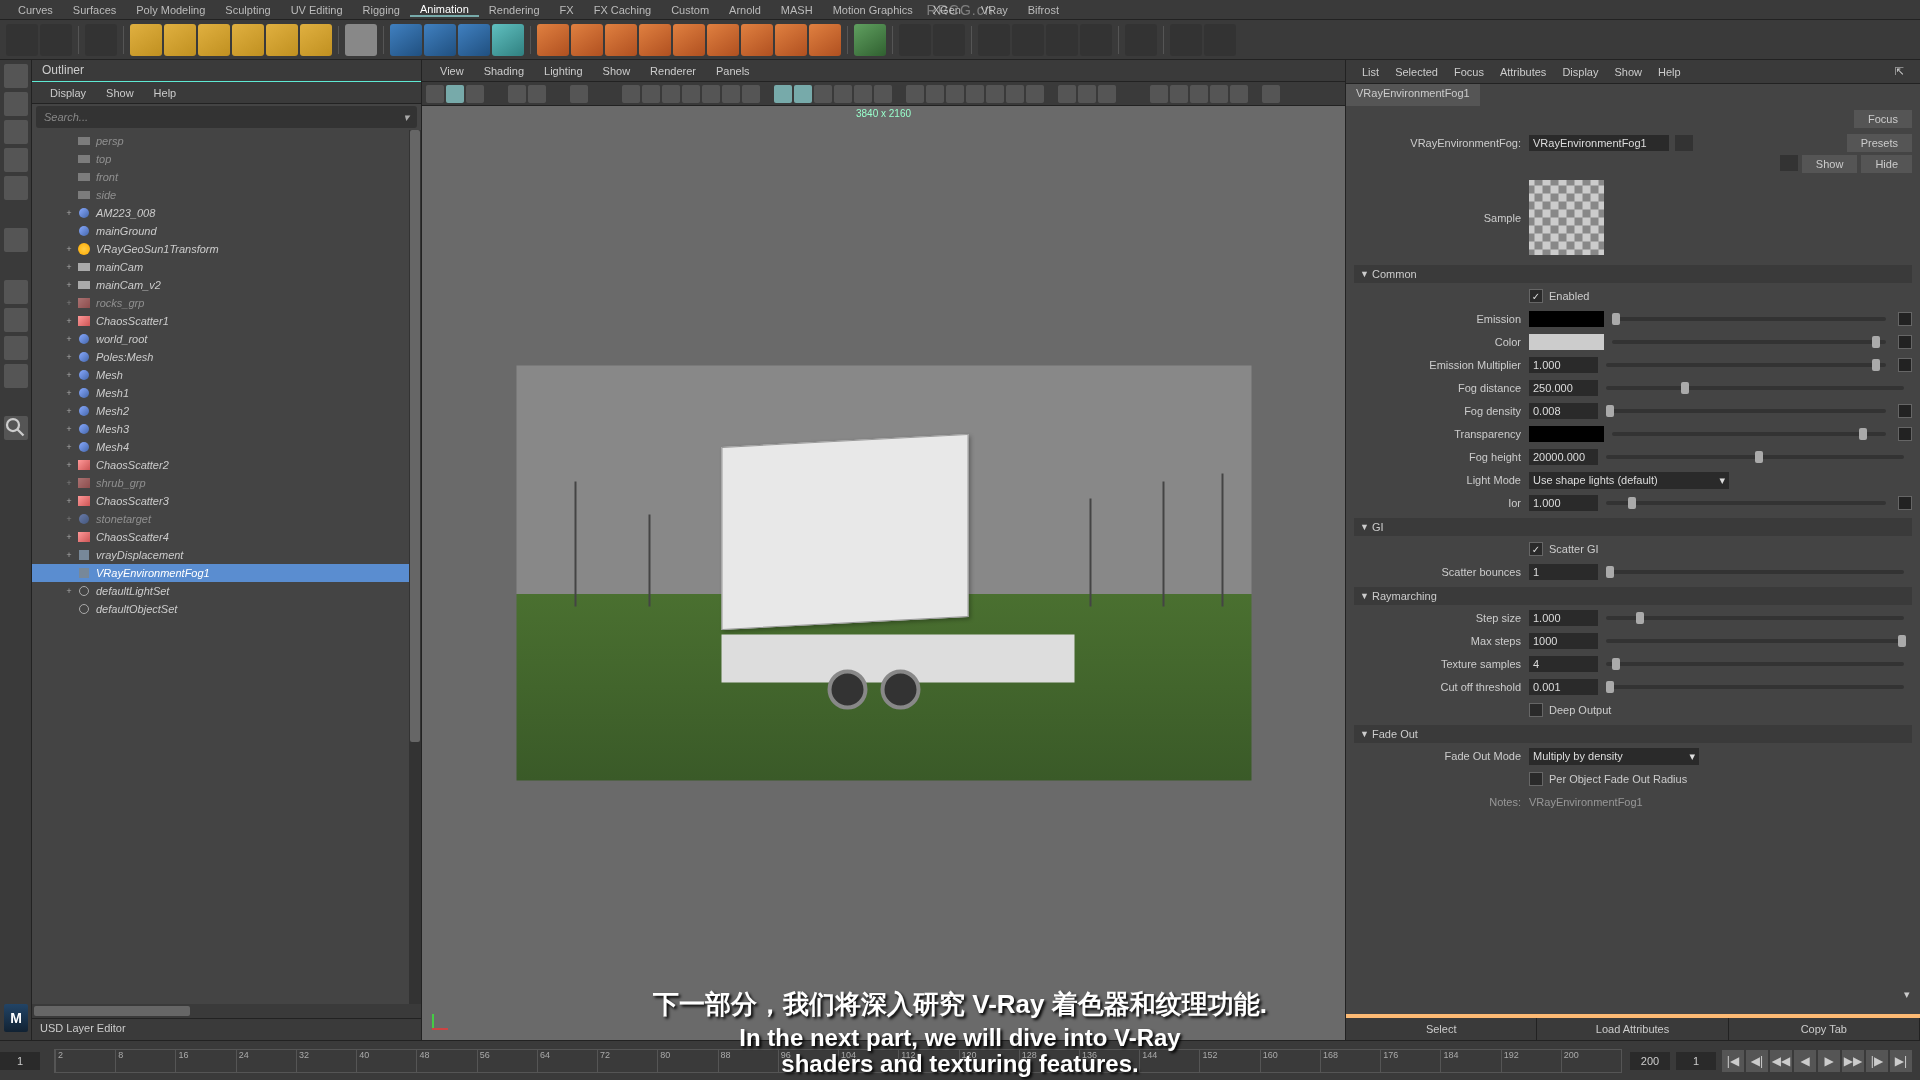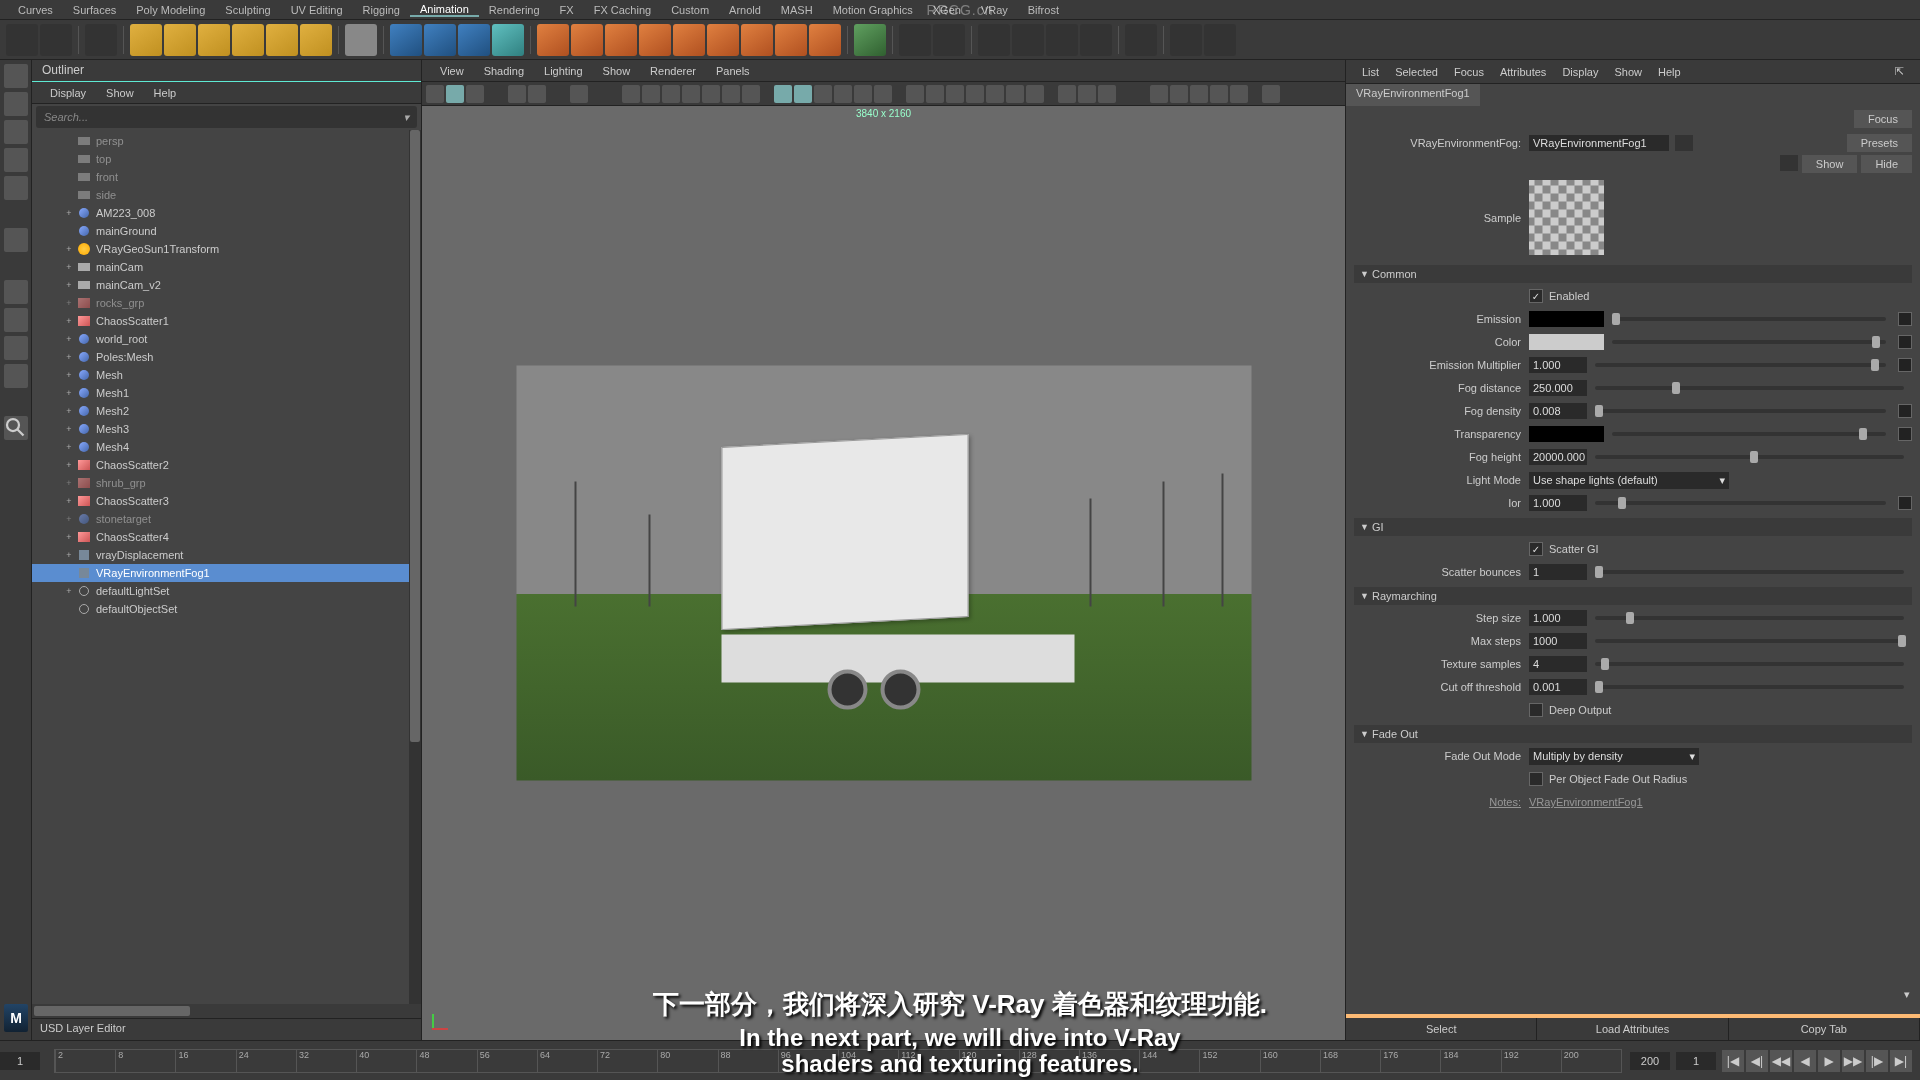--- a/index.html
+++ b/index.html
@@ -27,21 +27,21 @@
 .left-tools { width: 32px; background: #3a3a3a; border-right: 1px solid #222; display: flex; flex-direction: column; align-items: center; padding-top: 4px; gap: 4px; }
 .left-tools .tool { width: 24px; height: 24px; background: #555; border-radius: 2px; cursor: pointer; display:flex; align-items:center; justify-content:center; }
 .left-tools .gap { height: 20px; }
 
 
 .outliner { width: 390px; background: #444; border-right: 1px solid #222; display: flex; flex-direction: column; }
 .outliner-header { height: 22px; background: #3a3a3a; padding: 3px 10px; font-size: 12px; border-bottom: 1px solid #5eead4; }
 .outliner-menu { height: 22px; background: #3a3a3a; display: flex; padding: 0 8px; font-size: 11px; border-bottom: 1px solid #222; align-items:center; }
 .outliner-menu span { padding: 0 10px; cursor: pointer; }
 .outliner-search { height: 22px; background: #333; margin: 2px 4px; border-radius: 3px; padding: 2px 8px; color: #888; font-style: italic; display:flex; align-items:center; }
-.outliner-tree { flex: 1; overflow-y: auto; padding: 2px 0; position: relative; }
+.outliner-tree { flex: 1; overflow-y: auto; padding: 2px 0; position: relative; font-style: italic; }
 .tree-item { display: flex; align-items: center; height: 18px; padding: 0 4px; cursor: pointer; }
 .tree-item.selected { background: #5a8dd0; color: #fff; }
 .tree-item .expander { width: 14px; text-align: center; font-size: 9px; color: #aaa; }
 .tree-item .icon { width: 16px; height: 14px; margin-right: 4px; display:flex; align-items:center; justify-content:center; }
 .tree-item .label { font-size: 11px; }
 .cam-icon { width:12px; height:8px; background:#aaa; }
 .sphere-icon { width:10px; height:10px; background:linear-gradient(135deg,#8af,#46a); border-radius:50%; }
 .sun-icon { width:12px; height:12px; background:radial-gradient(circle,#fc4,#fa0); border-radius:50%; }
 .grp-icon { width:12px; height:10px; background:linear-gradient(135deg,#f99,#c55); }
 .mesh-icon { width:10px; height:10px; background:#789; }
@@ -72,21 +72,21 @@
 
 .attr-editor { width: 575px; background: #444; border-left: 1px solid #222; display: flex; flex-direction: column; }
 .attr-menu { height: 24px; background: #3a3a3a; display: flex; align-items: center; padding: 0 8px; font-size: 11px; border-bottom: 1px solid #222; }
 .attr-menu span { padding: 0 8px; cursor: pointer; }
 .attr-menu .dock { margin-left: auto; }
 .attr-tab { height: 22px; background: #555; padding: 3px 10px; font-size: 11px; display: inline-block; }
 .attr-body { flex: 1; overflow-y: auto; padding: 4px 8px; position:relative; }
 .attr-btn { background: #555; padding: 3px 14px; font-size: 11px; cursor: pointer; }
 .attr-row { display: flex; align-items: center; height: 22px; margin: 1px 0; }
 .attr-row .lbl { width: 175px; text-align: right; padding-right: 8px; font-size: 11px; }
-.attr-row .fld { width: 58px; background: #2a2a2a; padding: 2px 4px; font-size: 11px; color: #ddd; }
+.attr-row .fld { width: 69px; background: #2a2a2a; padding: 2px 4px; font-size: 11px; color: #ddd; }
 .attr-row .swatch { width: 75px; height: 16px; background: #ccc; }
 .attr-row .slider { flex: 1; height: 4px; background: #333; margin: 0 8px; position: relative; border-radius: 2px; }
 .attr-row .slider .handle { position: absolute; top: -4px; width: 8px; height: 12px; background: #aaa; border-radius: 2px; }
 .attr-row .linkbox { width: 14px; height: 14px; background: #222; border: 1px solid #666; margin-left: 4px; cursor:pointer; }
 .attr-row .check { width: 14px; height: 14px; background: #2a2a2a; border: 1px solid #666; display:flex; align-items:center; justify-content:center; font-size:10px; color:#ddd; }
 .attr-row select, .attr-row .dropdown { background: #2a2a2a; color: #ddd; border: none; padding: 2px 4px; font-size: 11px; width: 200px; }
 .section-head { display: flex; align-items: center; background: #3a3a3a; padding: 3px 6px; margin: 4px 0 2px; font-size: 11px; cursor: pointer; }
 .section-head .arrow { width: 12px; font-size: 9px; }
 .sample-box { width: 75px; height: 75px; background: repeating-conic-gradient(#888 0% 25%, #ccc 0% 50%) 50% / 16px 16px; margin: 6px 0 6px 180px; }
 .attr-footer { display: flex; border-top: 4px solid #fdba74; }
@@ -657,21 +657,21 @@
         </div>
       <div class="attr-row">
         <span class="lbl">Fade Out Mode</span>
         <span class="dropdown" style="width:170px;"><span>Multiply by density</span> <span style="float:right;">▾</span></span>
       </div>
       <div class="attr-row">
         <span class="lbl"></span>
         <span class="check"></span>
         <span style="margin-left:6px;">Per Object Fade Out Radius</span>
       </div>
-      <div class="attr-row" style="opacity:0.6;text-decoration:underline;">
+      <div class="attr-row" style="opacity:0.6;">
         <span class="lbl">Notes:</span>
         <span>VRayEnvironmentFog1</span>
       </div>
       <div class="chart-icon">▾</div>
     </div>
     <div class="attr-footer">
       <span class="fbtn">Select</span>
       <span class="fbtn">Load Attributes</span>
       <span class="fbtn">Copy Tab</span>
     </div>

